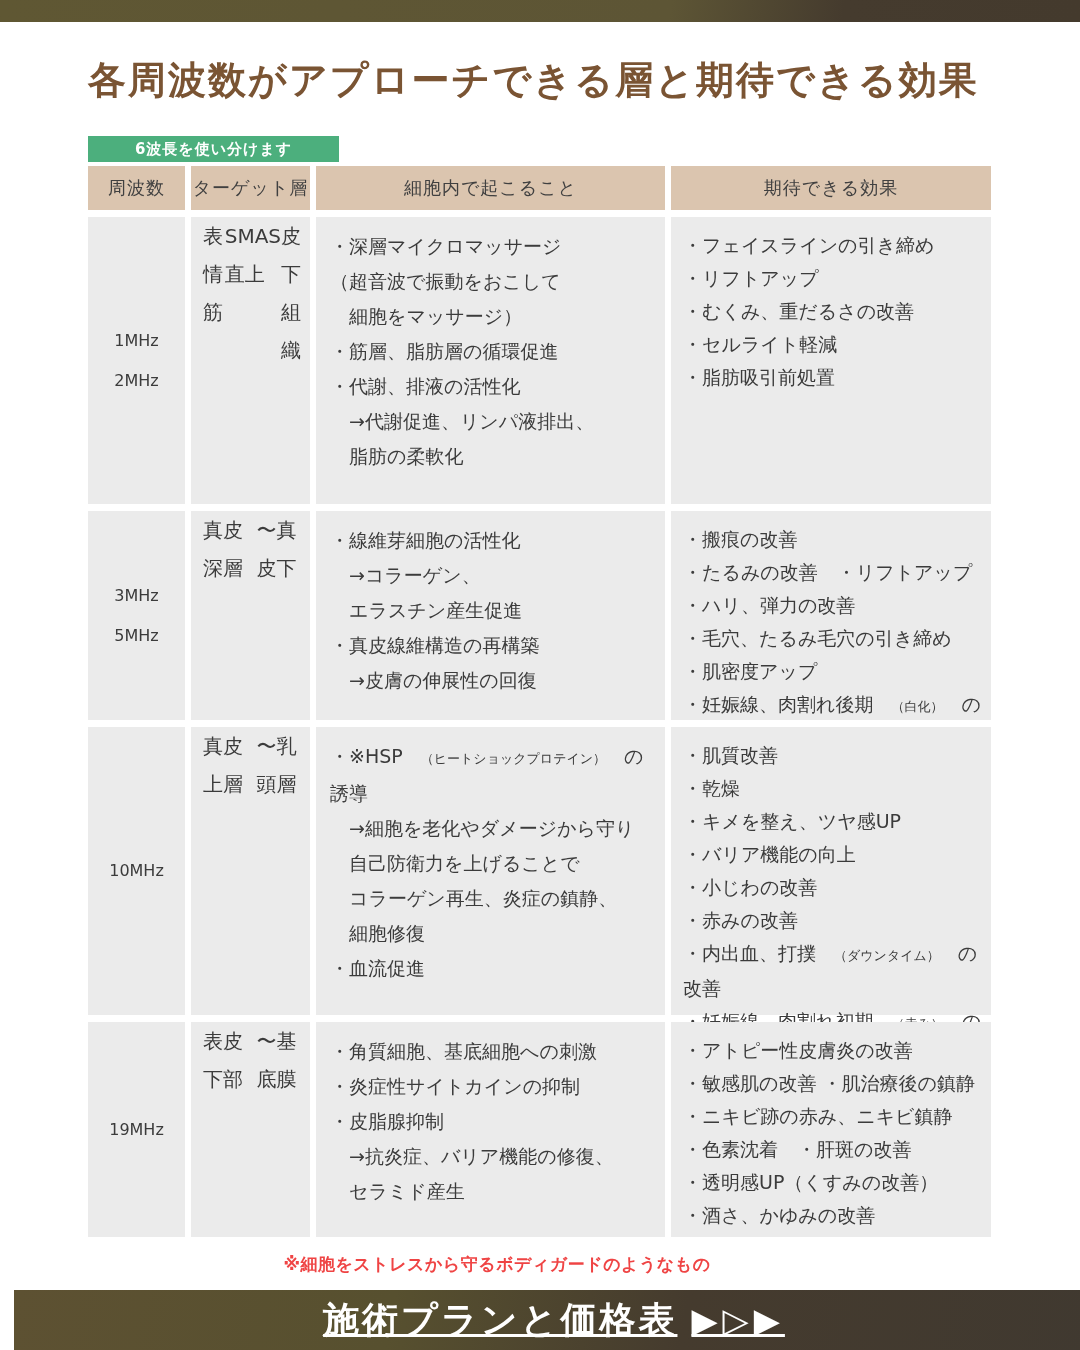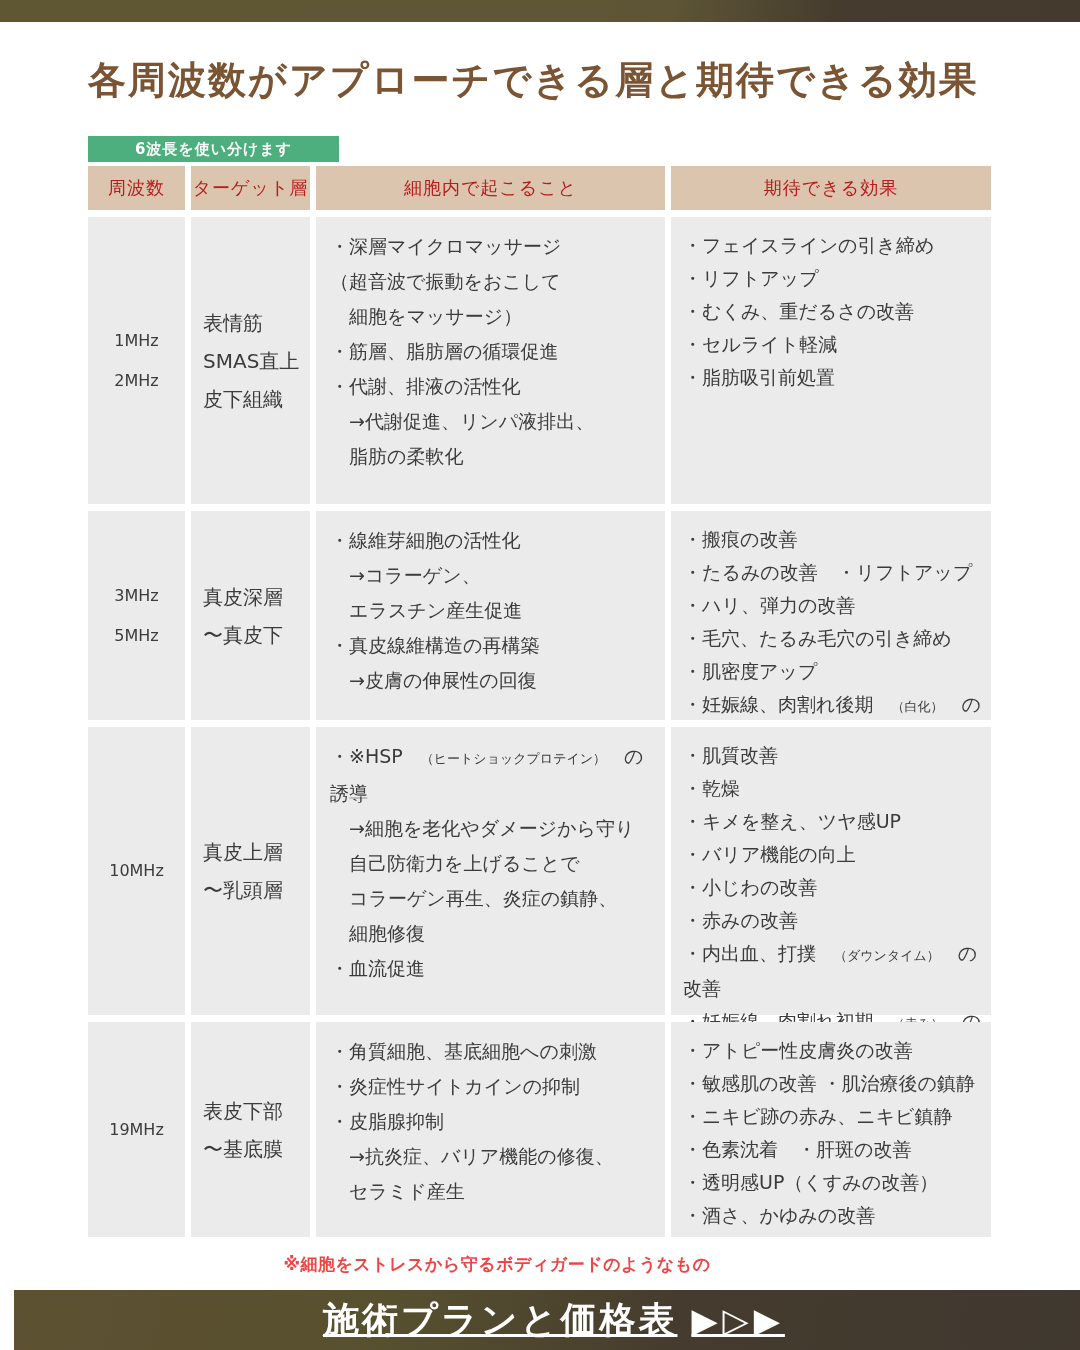--- a/index.html
+++ b/index.html
@@ -25,29 +25,29 @@
   }
   .table{
     margin:4px 0 0 88px;width:903px;
     display:grid;
     grid-template-columns:97px 119px 349px 320px;
     grid-template-rows:44px 287px 209px 288px 215px;
     column-gap:6px;row-gap:7px;
   }
   .th{
     background:#dbc5af;display:flex;align-items:center;justify-content:center;
-    font-size:18px;color:#b91c1c;letter-spacing:1px;
+    font-size:18px;color:#404040;letter-spacing:1px;
   }
   .cell{background:#ebebeb;}
   .cell-freq{
     display:flex;flex-direction:column;align-items:center;justify-content:center;
     font-size:16px;line-height:40px;
   }
   .cell-target{
-    display:flex;flex-direction:column;justify-content:center;
+    display:flex;flex-direction:row;justify-content:center;
     padding-left:12px;font-size:20px;line-height:38px;
   }
   .cell-process{
     padding:12px 4px 6px 14px;font-size:19px;line-height:35px;
     white-space:pre-wrap;
   }
   .cell-effects{
     padding:12px 4px 6px 12px;font-size:19px;line-height:33px;
     white-space:pre-wrap;
   }

